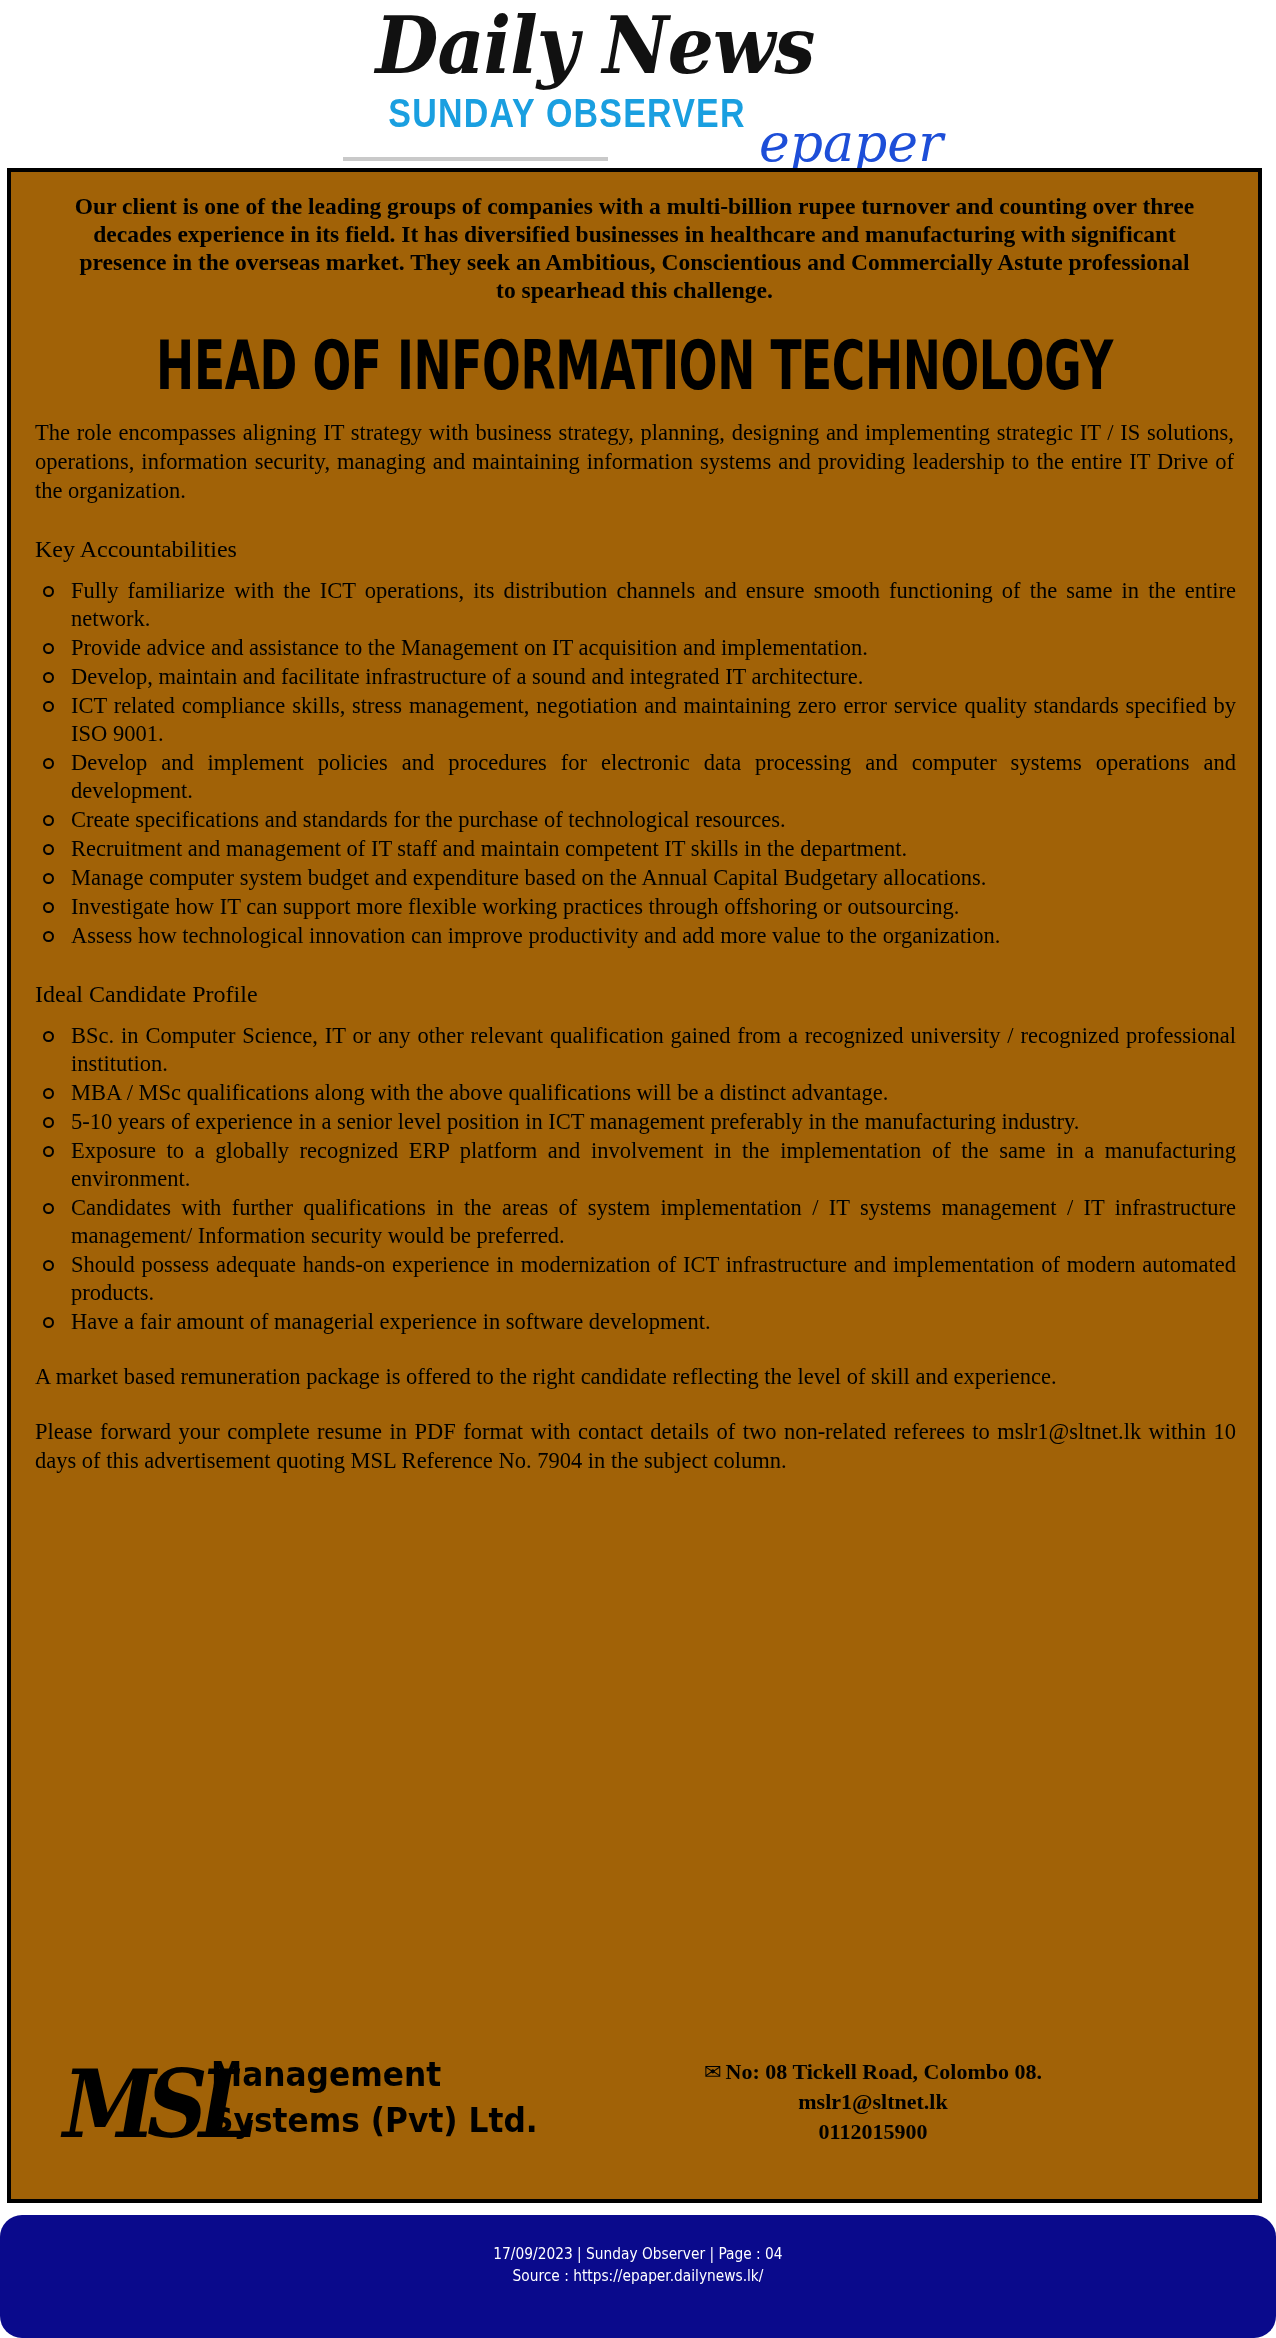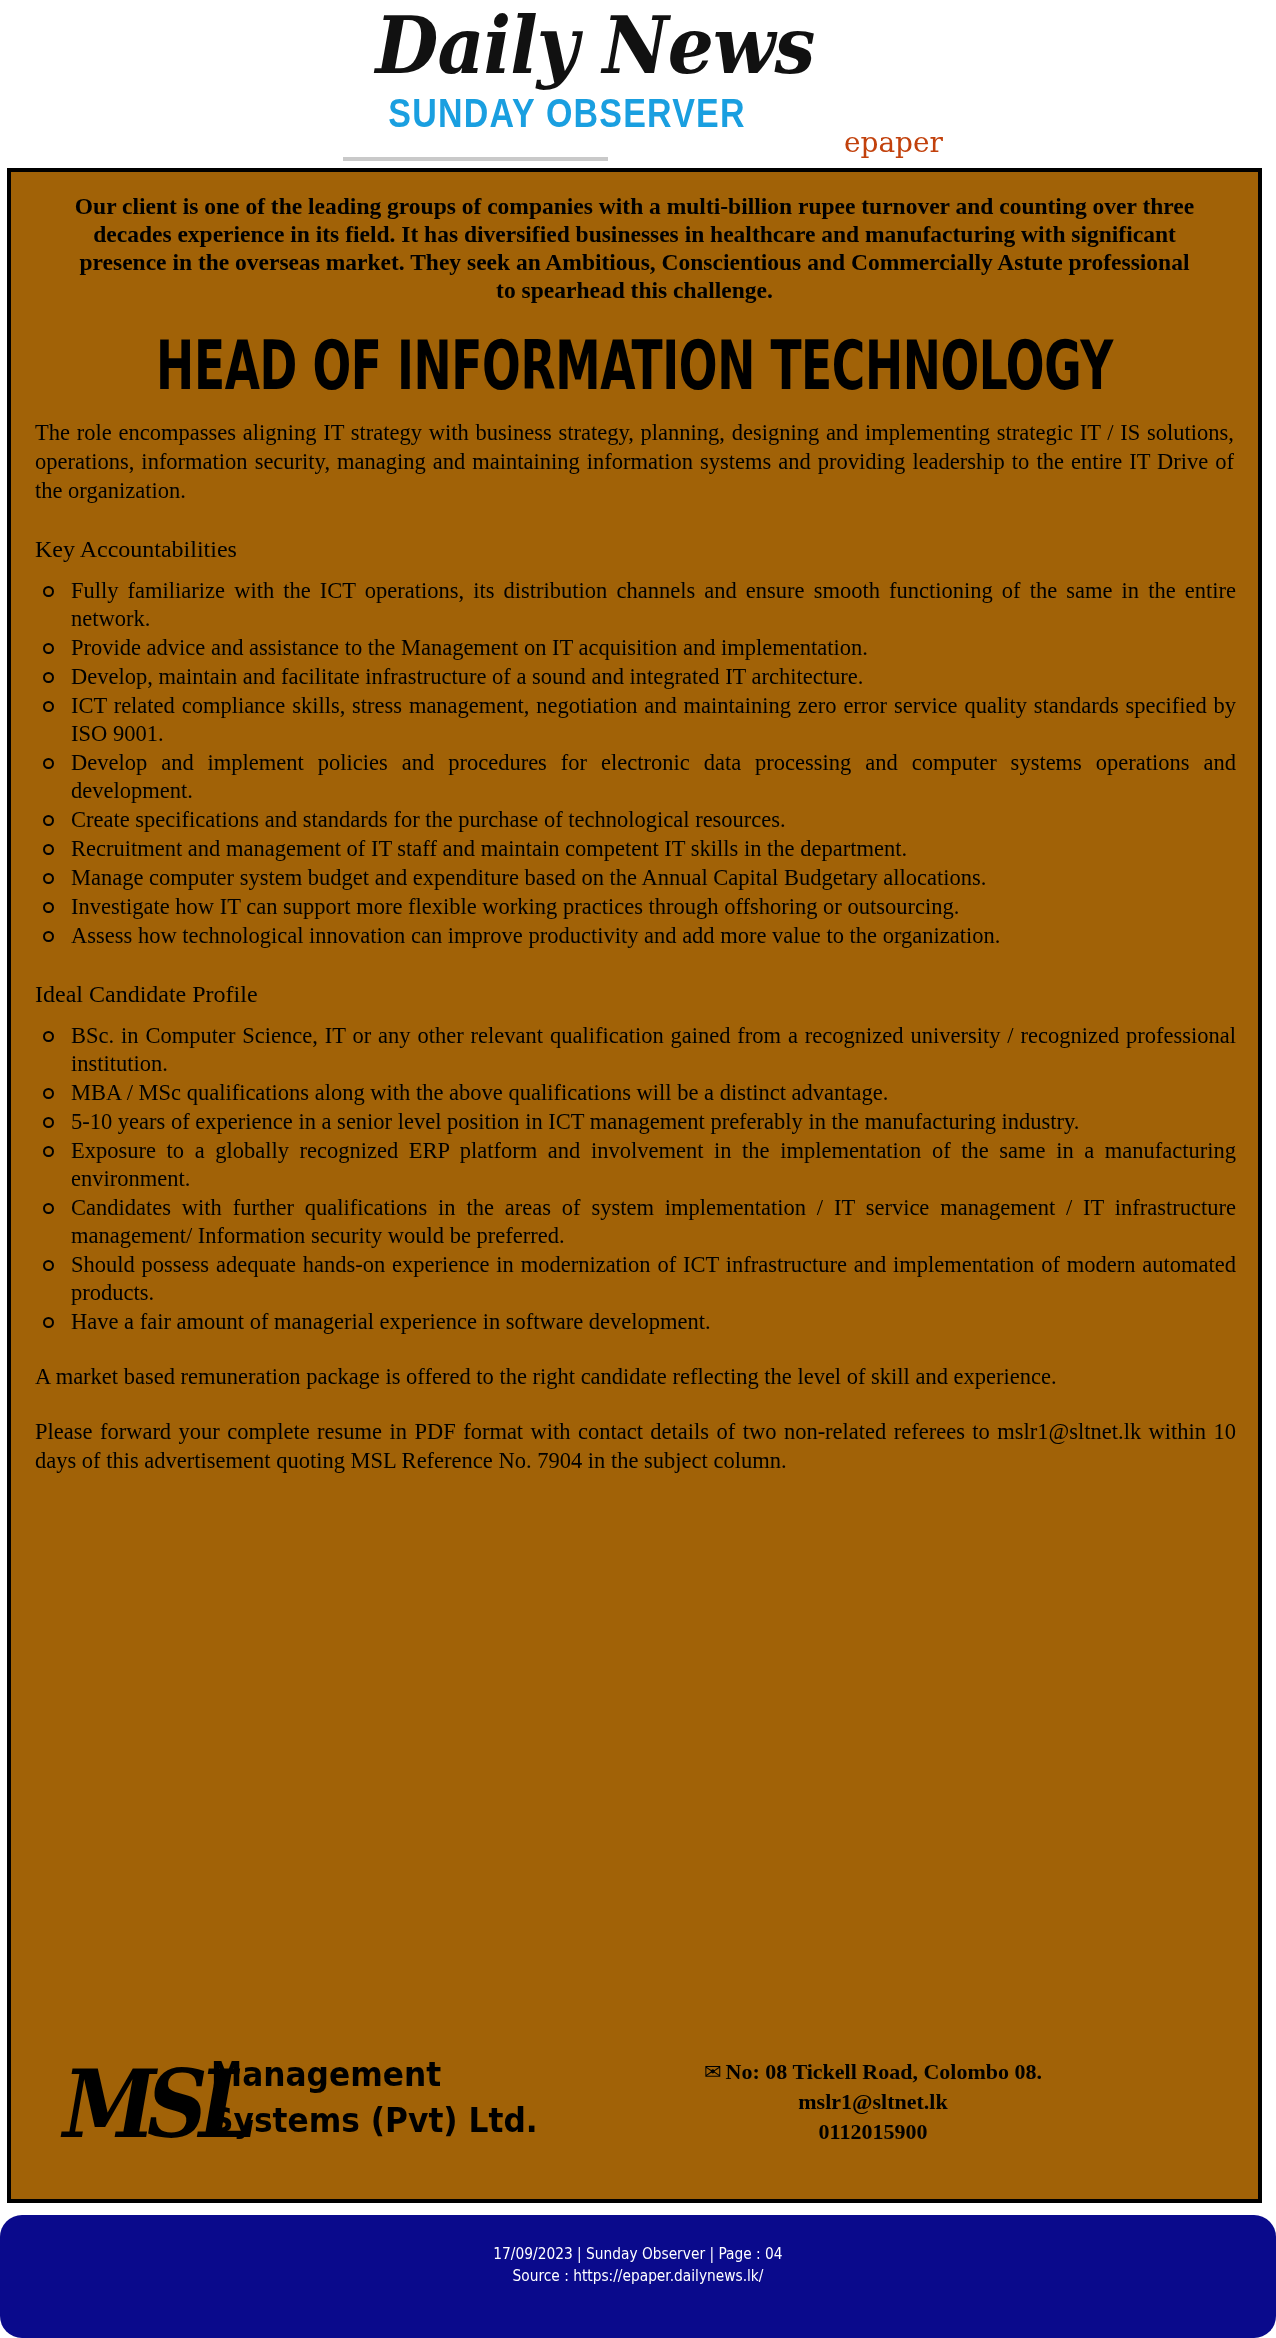--- a/index.html
+++ b/index.html
@@ -59,23 +59,24 @@
     letter-spacing: 1.2px;
     color: #1a9fe0;
     transform: scaleY(1.22);
     white-space: nowrap;
   }
   .mh-epaper {
     position: absolute;
     right: -18px;
     top: 120px;
     font-family: "DejaVu Serif", "Liberation Serif", serif;
-    font-size: 28px;
+    font-style: italic;
+    font-size: 52px;
     line-height: 42px;
-    color: #c2410c;
+    color: #1d4ed8;
     white-space: nowrap;
   }
   .mh-rule {
     position: absolute;
     left: 78px;
     top: 155px;
     width: 265px;
     height: 4px;
     background: #c9c9c9;
   }
@@ -277,21 +278,21 @@
     <li><span class="ring"></span><span>Assess how technological innovation can improve productivity and add more value to the organization.</span></li>
   </ul>
 
   <h2 class="section-head">Ideal Candidate Profile</h2>
 
   <ul class="bullets">
     <li><span class="ring"></span><span>BSc. in Computer Science, IT or any other relevant qualification gained from a recognized university / recognized professional institution.</span></li>
     <li><span class="ring"></span><span>MBA / MSc qualifications along with the above qualifications will be a distinct advantage.</span></li>
     <li><span class="ring"></span><span>5-10 years of experience in a senior level position in ICT management preferably in the manufacturing industry.</span></li>
     <li><span class="ring"></span><span>Exposure to a globally recognized ERP platform and involvement in the implementation of the same in a manufacturing environment.</span></li>
-    <li><span class="ring"></span><span>Candidates with further qualifications in the areas of system implementation / IT service management / IT infrastructure management/ Information security would be preferred.</span></li>
+    <li><span class="ring"></span><span>Candidates with further qualifications in the areas of system implementation / IT systems management / IT infrastructure management/ Information security would be preferred.</span></li>
     <li><span class="ring"></span><span>Should possess adequate hands-on experience in modernization of ICT infrastructure and implementation of modern automated products.</span></li>
     <li><span class="ring"></span><span>Have a fair amount of managerial experience in software development.</span></li>
   </ul>
 
   <p class="closing">A market based remuneration package is offered to the right candidate reflecting the level of skill and experience.</p>
   <p class="closing second">Please forward your complete resume in PDF format with contact details of two non-related referees to mslr1@sltnet.lk within 10 days of this advertisement quoting MSL Reference No. 7904 in the subject column.</p>
 
   <div class="footer-row">
     <div class="msl-logo">
       <div class="msl-mark">MSL</div>

